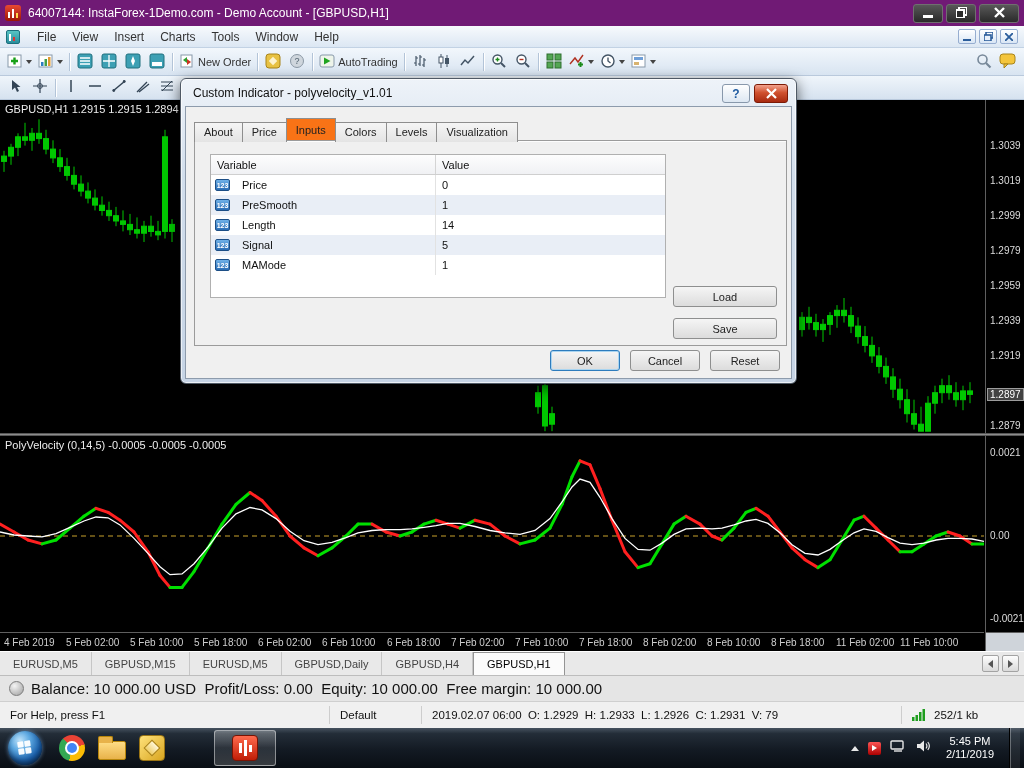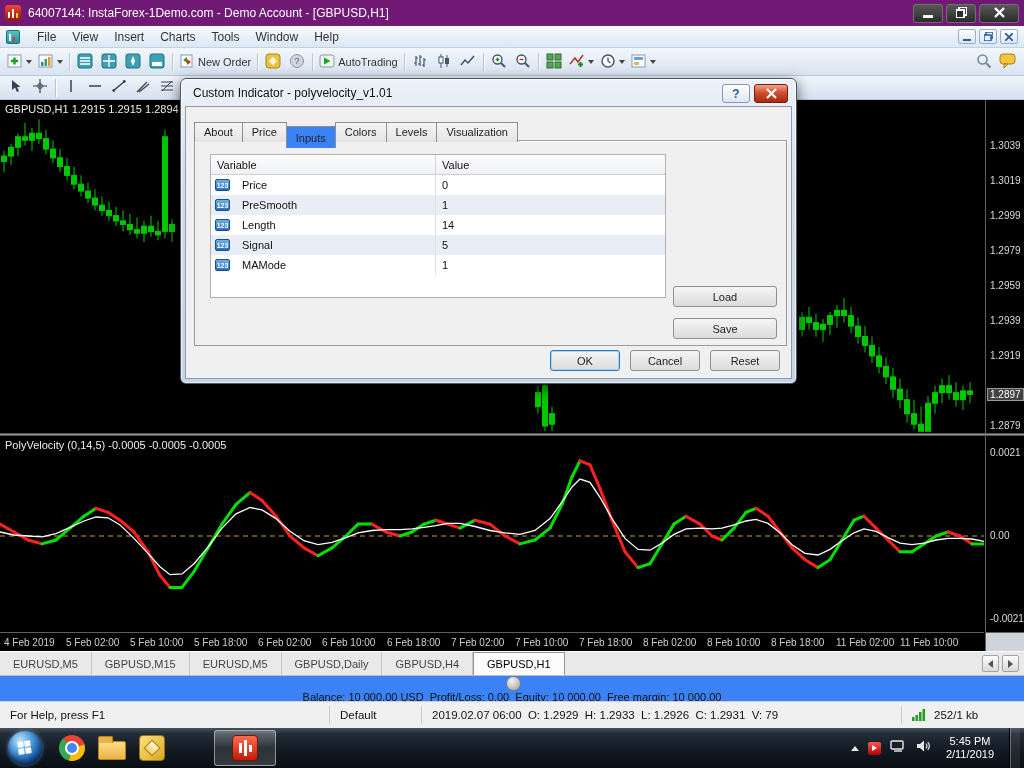--- a/index.html
+++ b/index.html
@@ -51,21 +51,21 @@
   
   .chart-tabs { position:absolute; top:651px; left:0; width:1024px; height:24px; background:#e9e9e9; border-top:1px solid #ffffff; display:flex; align-items:stretch; font-size:11px; color:#444; }
   .ctab { display:flex; align-items:center; padding:0 13px; border-right:1px solid #c6c6c6; white-space:nowrap;}
   .ctab.active { background:#fbfbfb; border:1px solid #949494; border-bottom:none; color:#000; }
   .ctab-scroll { margin-left:auto; display:flex; gap:3px; align-items:center; padding-right:5px; }
   .scroll-btn { width:17px; height:17px; background:linear-gradient(#fdfdfd,#dadada); border:1px solid #a3a3a3; border-radius:2px; display:flex; align-items:center; justify-content:center; }
   .tri-left { width:0;height:0;border-top:4px solid transparent;border-bottom:4px solid transparent;border-right:5px solid #555;}
   .tri-right{ width:0;height:0;border-top:4px solid transparent;border-bottom:4px solid transparent;border-left:5px solid #555;}
 
   
-  .account-bar { position:absolute; top:675px; left:0; width:1024px; height:26px; background:#3b82f6; border-top:1px solid #bdbdbd; display:flex; align-items:center; font-size:11px; color:#111;flex-direction:column; }
+  .account-bar { position:absolute; top:675px; left:0; width:1024px; height:26px; background:#e5e5e5; border-top:1px solid #bdbdbd; display:flex; align-items:center; font-size:15px; color:#111; }
   .acct-icon { width:15px; height:15px; border-radius:50%; background:radial-gradient(circle at 35% 30%, #f4f4f4, #9e9e9e); border:1px solid #7d7d7d; margin:0 7px 0 9px; flex:0 0 auto;}
   .account-text { white-space:pre; }
   .status-bar { position:absolute; top:701px; left:0; width:1024px; height:27px; background:#f0f0f0; border-top:1px solid #cfcfcf; display:flex; align-items:center; font-size:11.5px; color:#111; }
   .sb-cell { padding:0 10px; border-right:1px solid #cdcdcd; height:18px; display:flex; align-items:center; white-space:pre;}
   .sb-help { width:330px; } .sb-profile { width:92px; } .sb-quote { flex:1; } .sb-traffic { width:122px; border-right:none; gap:6px;}
 
   
   .taskbar { position:absolute; top:728px; left:0; width:1024px; height:40px; background:linear-gradient(180deg,#46525f 0%,#232d38 14%,#131a23 55%,#090e14 100%); display:flex; align-items:center; }
   .start-orb { width:34px; height:34px; border-radius:50%; margin:0 10px 0 8px; background:radial-gradient(circle at 35% 28%, #bfe3fa 0%, #5da9e2 30%, #1b5fa9 62%, #0a3a74 88%); box-shadow:inset 0 -3px 5px rgba(0,0,0,.45), 0 0 4px rgba(130,190,255,.6); display:flex; align-items:center; justify-content:center; }
   .flag { width:14px; height:14px; transform:rotate(-8deg); display:grid; grid-template-columns:6px 6px; grid-template-rows:6px 6px; gap:1px; }
@@ -90,21 +90,21 @@
 
   
   .dialog { position:absolute; left:180px; top:78px; width:617px; height:306px; border-radius:6px; border:1px solid #4f5965; background:linear-gradient(180deg,#eef3f9,#d2deec 32%,#c6d4e5); box-shadow:0 4px 14px rgba(0,0,0,.6), inset 0 0 0 1px rgba(255,255,255,.65); z-index:10; }
   .dlg-title { position:absolute; left:12px; top:7px; font-size:12px; color:#101010; }
   .dlg-btn { position:absolute; top:5px; height:19px; border-radius:3px; display:flex; align-items:center; justify-content:center; }
   .dlg-help { right:46px; width:28px; background:linear-gradient(#fefefe,#dde7f2); border:1px solid #8898ab; color:#1e5aa0; font-weight:bold; font-size:12px; }
   .dlg-close { right:8px; width:34px; background:linear-gradient(#f2a28e,#d0512f 45%,#a82a10); border:1px solid #7c1a06; }
   .dlg-client { position:absolute; left:4px; right:4px; top:27px; bottom:4px; background:#f0f0f0; border:1px solid #8d9bac; }
   .tabstrip { display:flex; align-items:flex-end; height:23px; margin:10px 0 0 8px; position:relative; z-index:2; font-size:11px; color:#222;}
   .dtab { padding:3px 9px 4px; border:1px solid #8e8e8e; border-bottom:none; background:linear-gradient(#f5f5f5,#e4e4e4); margin-right:-1px; position:relative; top:2px; }
-  .dtab.active { background:#3b82f6; top:8px; padding-top:5px; z-index:3; }
+  .dtab.active { background:#f97316; top:0; padding-top:5px; z-index:3; }
   .pane { position:absolute; left:8px; top:33px; width:593px; height:206px; border:1px solid #9b9b9b; background:#f0f0f0; box-shadow:inset 0 1px 0 #fdfdfd; }
   .ptable { position:absolute; left:15px; top:13px; width:456px; height:144px; border:1px solid #b0b0b0; background:#fff; font-size:11px; color:#111; }
   .thead { display:flex; height:20px; background:linear-gradient(#fdfdfd,#f0f1f4); border-bottom:1px solid #cfcfcf; }
   .th { display:flex; align-items:center; padding-left:6px; }
   .th.var { width:225px; border-right:1px solid #d4d4d4; } .th.val { flex:1; }
   .trow { display:flex; height:20px; align-items:center; }
   .trow.alt { background:#e9eef6; }
   .tname { width:225px; display:flex; align-items:center; gap:12px; padding-left:4px; height:100%; border-right:1px solid #e2e2e2;}
   .icon123 { width:15px; height:12px; background:linear-gradient(#6fb1e8,#2a6db5); border:1px solid #1d4f86; border-radius:2px; color:#fff; font-size:7px; line-height:11px; text-align:center; font-weight:bold; flex:0 0 auto;}
   .tval { padding-left:6px; }

